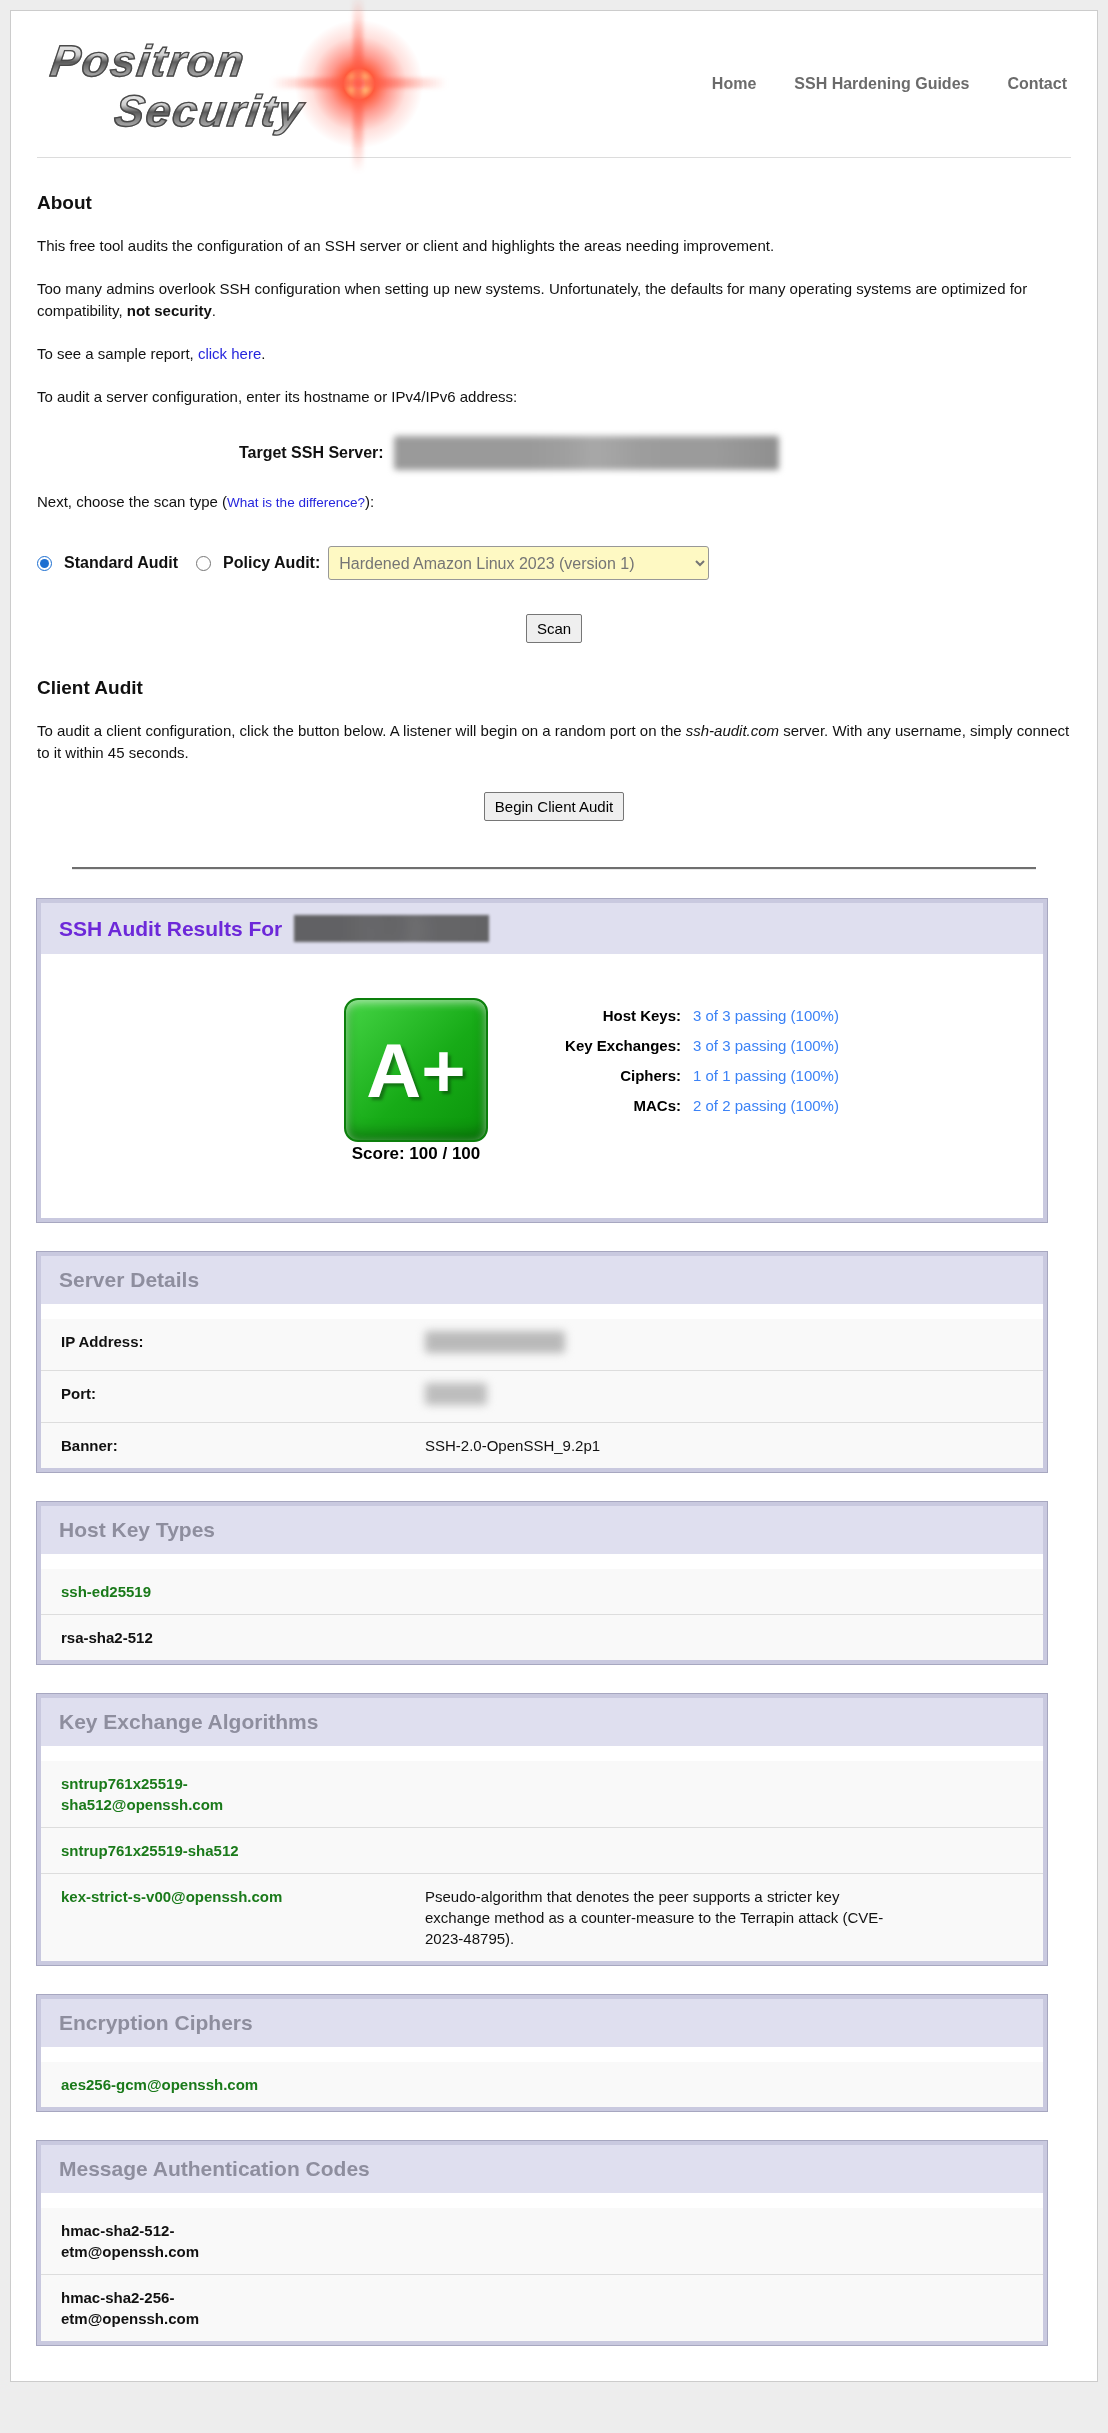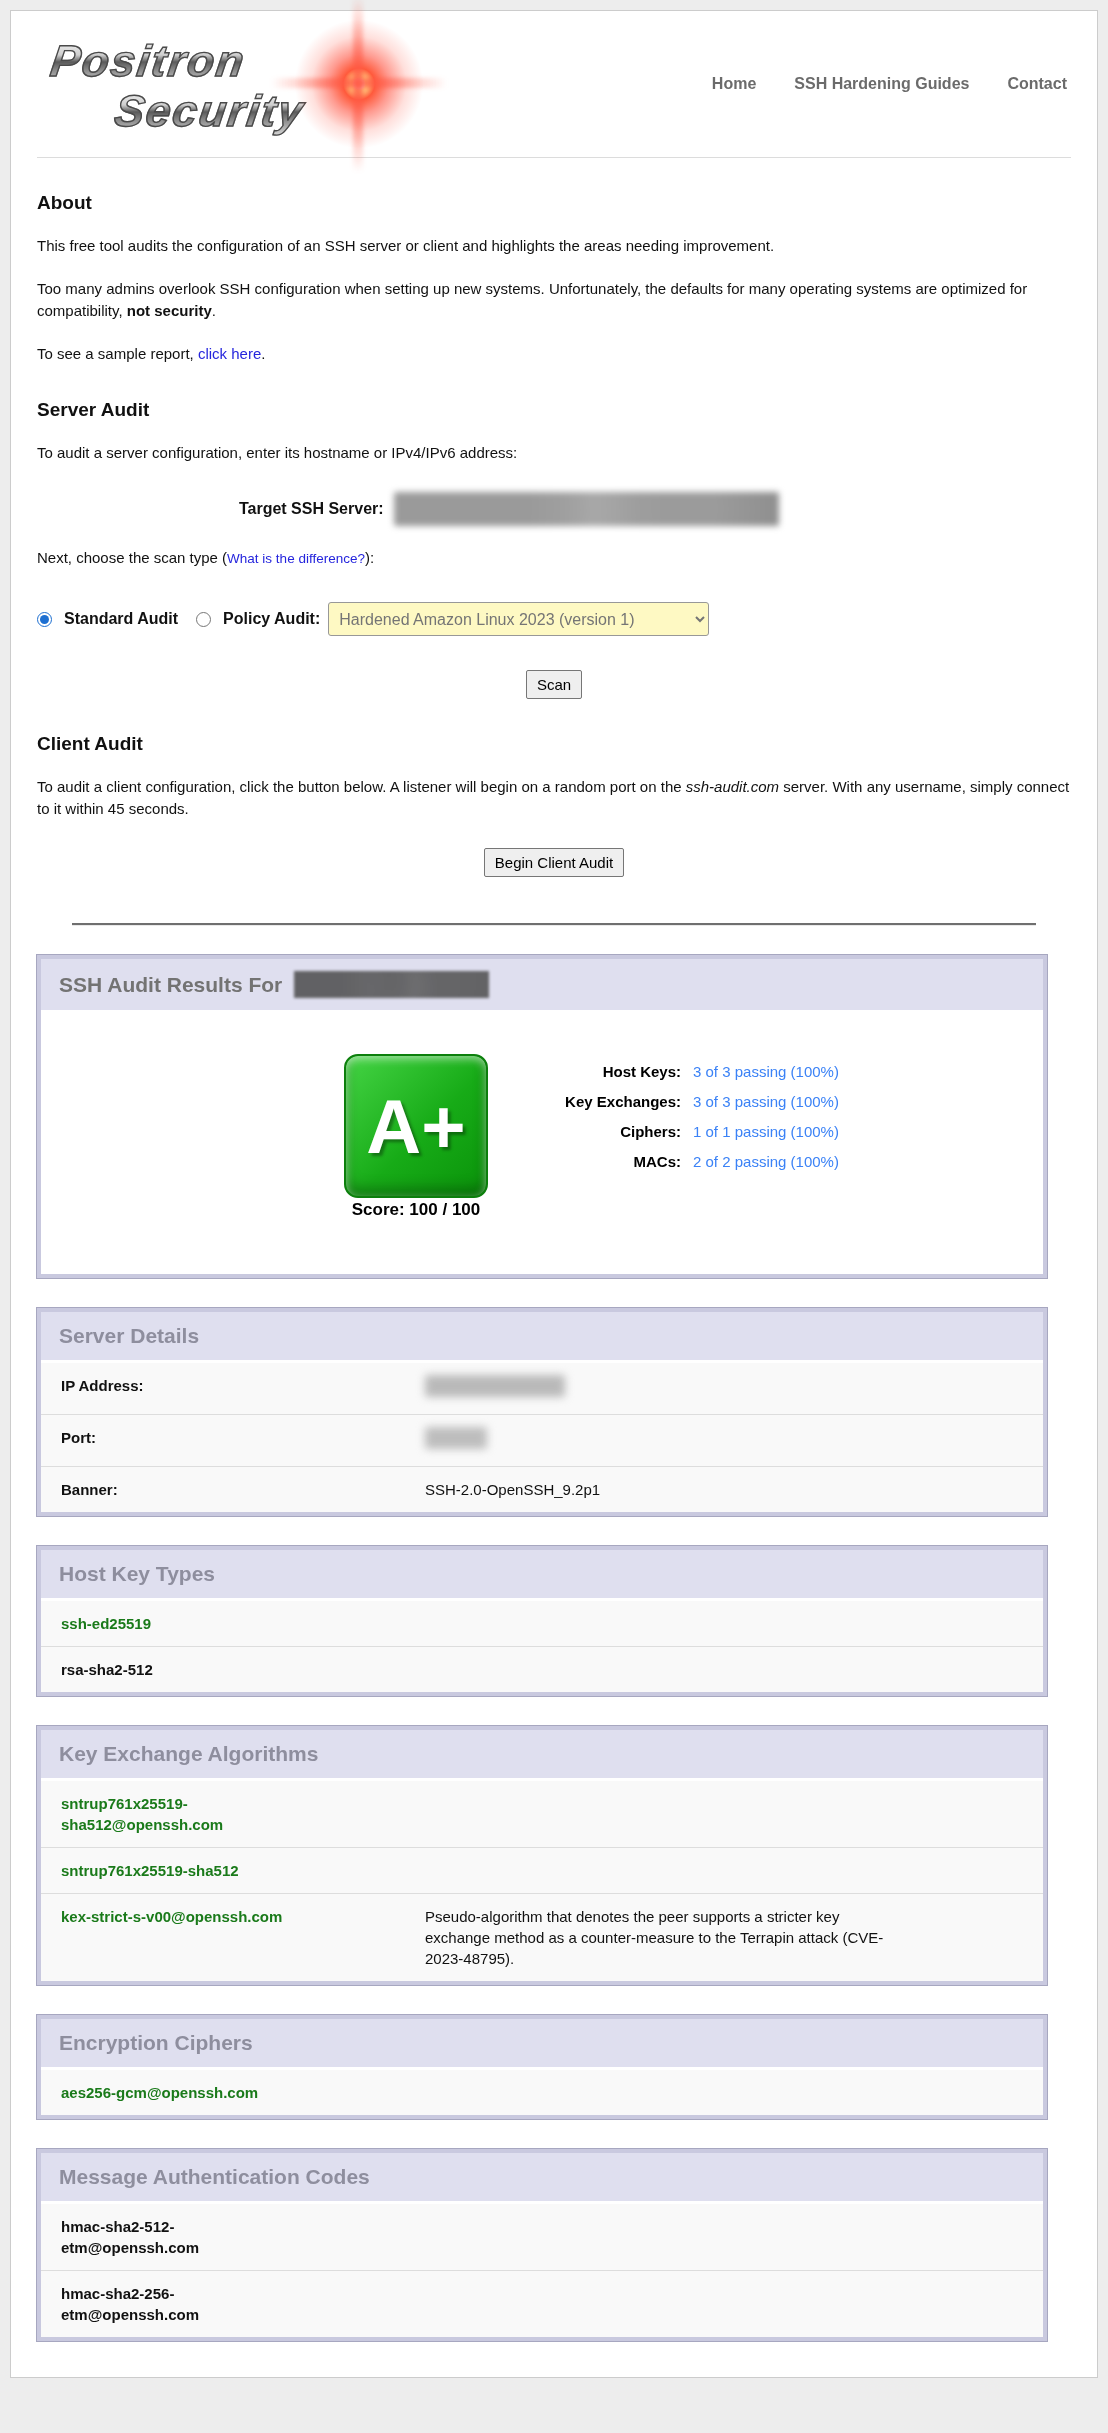--- a/index.html
+++ b/index.html
@@ -46,32 +46,32 @@
   .scan-row{margin-top:34px;}
   .radio-row{margin-top:32px;display:flex;align-items:center;gap:8px;font-size:16px;font-weight:bold;}
   input[type=radio]{width:15px;height:15px;margin:0 4px 0 0;accent-color:#1d6fd1;}
   select{width:381px;height:34px;font-size:16px;color:#757575;background:#fef9c3;border:1px solid #989898;border-radius:3px;padding:0 6px;font-family:"Liberation Sans",sans-serif;}
   .btn{display:inline-block;background:#efefef;border:1px solid #767676;border-radius:2px;font-size:15px;color:#000;padding:5px 10px;cursor:pointer;font-family:"Liberation Sans",sans-serif;}
   .hr-split{border:none;border-top:2px solid #6f6f6f;box-shadow:0 1px 0 #e9e9e9;width:964px;margin:46px auto 0;}
 
   
   .panel{width:1002px;margin:30px 0 0;border:4px solid #c9c9df;outline:1px solid #a7a7c0;background:#fff;}
   .panel-h{background:#dfdfef;color:#8e8e9e;font-size:21px;font-weight:bold;padding:12px 18px;display:flex;align-items:center;}
-  .panel-h.dark{color:#737373;}
+  .panel-h.dark{color:#6d28d9;}
   .scramble{display:inline-block;width:195px;height:27px;margin-left:12px;opacity:.85;
     background:
       radial-gradient(circle at 8% 40%,#4c4c4c 0 18%,rgba(0,0,0,0) 40%),
       radial-gradient(circle at 22% 60%,#565656 0 20%,rgba(0,0,0,0) 44%),
       radial-gradient(circle at 38% 35%,#4a4a4a 0 16%,rgba(0,0,0,0) 40%),
       radial-gradient(circle at 52% 62%,#5a5a5a 0 18%,rgba(0,0,0,0) 42%),
       radial-gradient(circle at 68% 40%,#505050 0 17%,rgba(0,0,0,0) 40%),
       radial-gradient(circle at 84% 55%,#4e4e4e 0 19%,rgba(0,0,0,0) 42%),
       radial-gradient(circle at 95% 38%,#575757 0 14%,rgba(0,0,0,0) 36%);
     filter:blur(1.6px);}
-  .panel-body{padding:3px 0 0;background:#fff;}
+  .panel-body{padding:15px 0 0;background:#fff;}
   .row{display:flex;background:#f9f9f9;padding:12px 0 12px 20px;font-size:15px;}
   .row + .row{border-top:1px solid #dddddd;}
   .cell-a{width:364px;flex-shrink:0;font-weight:bold;white-space:pre-line;line-height:21px;}
   .cell-b{flex:1;max-width:470px;line-height:21px;}
   .green{color:#1a7a1a;}
 
   
   .results-body{display:flex;padding:44px 0 54px;background:#fff;}
   .grade-col{margin-left:300px;width:150px;text-align:center;}
   .grade-badge{width:140px;height:140px;margin:0 auto;border-radius:14px;display:flex;align-items:center;justify-content:center;
@@ -102,21 +102,20 @@
       <a>Contact</a>
     </nav>
   </div>
   <hr class="hr-head">
 
   <h2>About</h2>
   <p>This free tool audits the configuration of an SSH server or client and highlights the areas needing improvement.</p>
   <p><span>Too many admins overlook SSH configuration when setting up new systems. Unfortunately, the defaults for many operating systems are optimized for compatibility, </span><b>not security</b><span>.</span></p>
   <p><span>To see a sample report, </span><a class="link">click here</a><span>.</span></p>
 
-  <h2>Server Audit</h2>
   <p>To audit a server configuration, enter its hostname or IPv4/IPv6 address:</p>
 
   <div class="center-row" style="padding-right:90px;">
     <span class="field-label">Target SSH Server:</span>
     <span class="blur-input"></span>
   </div>
 
   <p><span>Next, choose the scan type (</span><a class="link" style="font-size:13.5px;">What is the difference?</a><span>):</span></p>
 
   <div class="radio-row" style="padding-right:60px;">

